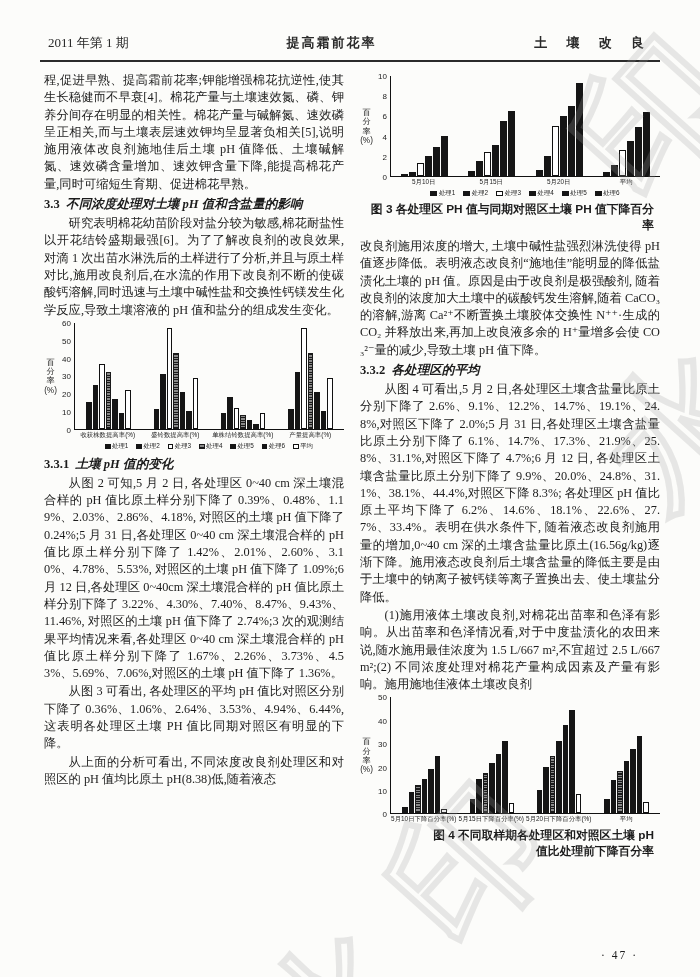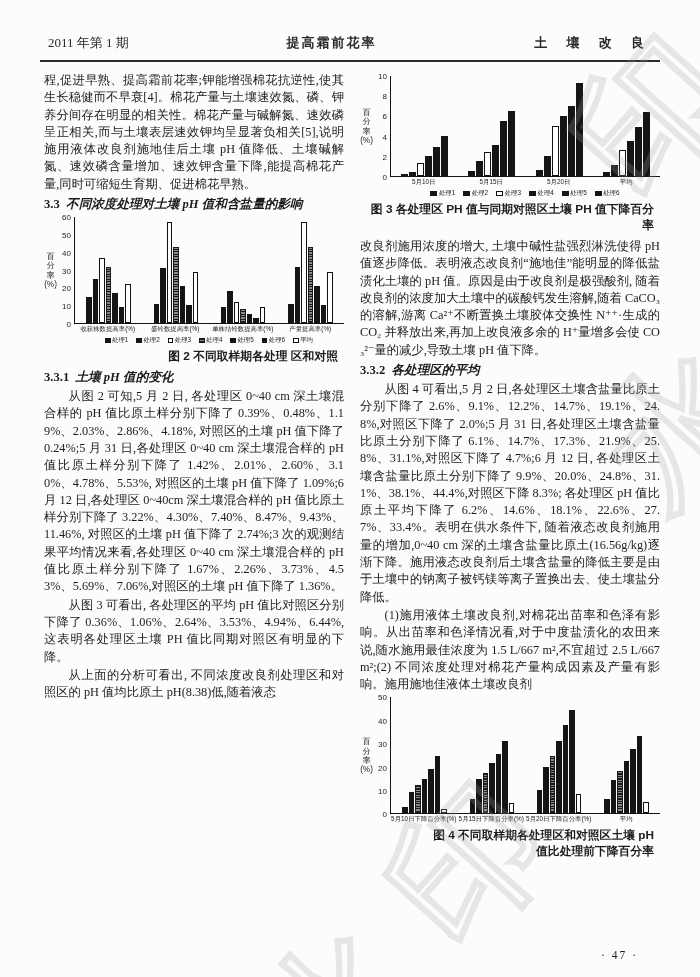--- a/index.html
+++ b/index.html
@@ -71,20 +71,21 @@
   </div>
   <div class="hdr-rule"></div>
 
   <div class="cols">
 
     <div class="col">
       <p class="para">程,促进早熟、提高霜前花率;钾能增强棉花抗逆性,使其生长稳健而不早衰[4]。棉花产量与土壤速效氮、磷、钾养分间存在明显的相关性。棉花产量与碱解氮、速效磷呈正相关,而与土壤表层速效钾均呈显著负相关[5],说明施用液体改良剂施地佳后土壤 pH 值降低、土壤碱解氮、速效磷含量增加、速效钾含量下降,能提高棉花产量,同时可缩短生育期、促进棉花早熟。</p>
 
       <h3 class="sec"><span class="no">3.3</span>&nbsp;&nbsp;<span>不同浓度处理对土壤 pH 值和含盐量的影响</span></h3>
 
+      <p class="para indent">研究表明棉花幼苗阶段对盐分较为敏感,棉花耐盐性以开花结铃盛期最强[6]。为了了解改良剂的改良效果,对滴 1 次出苗水淋洗后的土样进行了分析,并且与原土样对比,施用改良剂后,在水流的作用下改良剂不断的使碳酸钙溶解,同时迅速与土壤中碱性盐和交换性钙镁发生化学反应,导致土壤溶液的 pH 值和盐分的组成发生变化。</p>
 
       <div class="chart fig2">
           <div class="c-body">
             <div class="c-ylabel">
               <div>百</div>
               <div>分</div>
               <div>率</div>
               <div>(%)</div>
             </div>
             <div class="c-yaxis">
@@ -166,21 +167,20 @@
               <div class="c-swatch c-bar solid"></div>
               <div>处理6</div>
             </div>
             <div class="c-litem">
               <div class="c-swatch c-bar outline"></div>
               <div>平均</div>
             </div>
           </div>
         </div>
       <div class="cap">
-        <div>图 2  不同取样期各处理 区和对照</div>
       </div>
 
       <h3 class="sec"><span class="no">3.3.1</span>&nbsp;&nbsp;<span>土壤 pH 值的变化</span></h3>
 
       <p class="para indent">从图 2 可知,5 月 2 日, 各处理区 0~40 cm 深土壤混合样的 pH 值比原土样分别下降了 0.39%、0.48%、1.19%、2.03%、2.86%、4.18%, 对照区的土壤 pH 值下降了 0.24%;5 月 31 日,各处理区 0~40 cm 深土壤混合样的 pH 值比原土样分别下降了 1.42%、2.01%、2.60%、3.10%、4.78%、5.53%, 对照区的土壤 pH 值下降了 1.09%;6 月 12 日,各处理区 0~40cm 深土壤混合样的 pH 值比原土样分别下降了 3.22%、4.30%、7.40%、8.47%、9.43%、11.46%, 对照区的土壤 pH 值下降了 2.74%;3 次的观测结果平均情况来看,各处理区 0~40 cm 深土壤混合样的 pH 值比原土样分别下降了 1.67%、2.26%、3.73%、4.53%、5.69%、7.06%,对照区的土壤 pH 值下降了 1.36%。</p>
       <p class="para indent">从图 3 可看出, 各处理区的平均 pH 值比对照区分别下降了 0.36%、1.06%、2.64%、3.53%、4.94%、6.44%,这表明各处理区土壤 PH 值比同期对照区有明显的下降。</p>
       <p class="para indent">从上面的分析可看出, 不同浓度改良剂处理区和对照区的 pH 值均比原土 pH(8.38)低,随着液态</p>
     </div>
 
     <div class="col">

